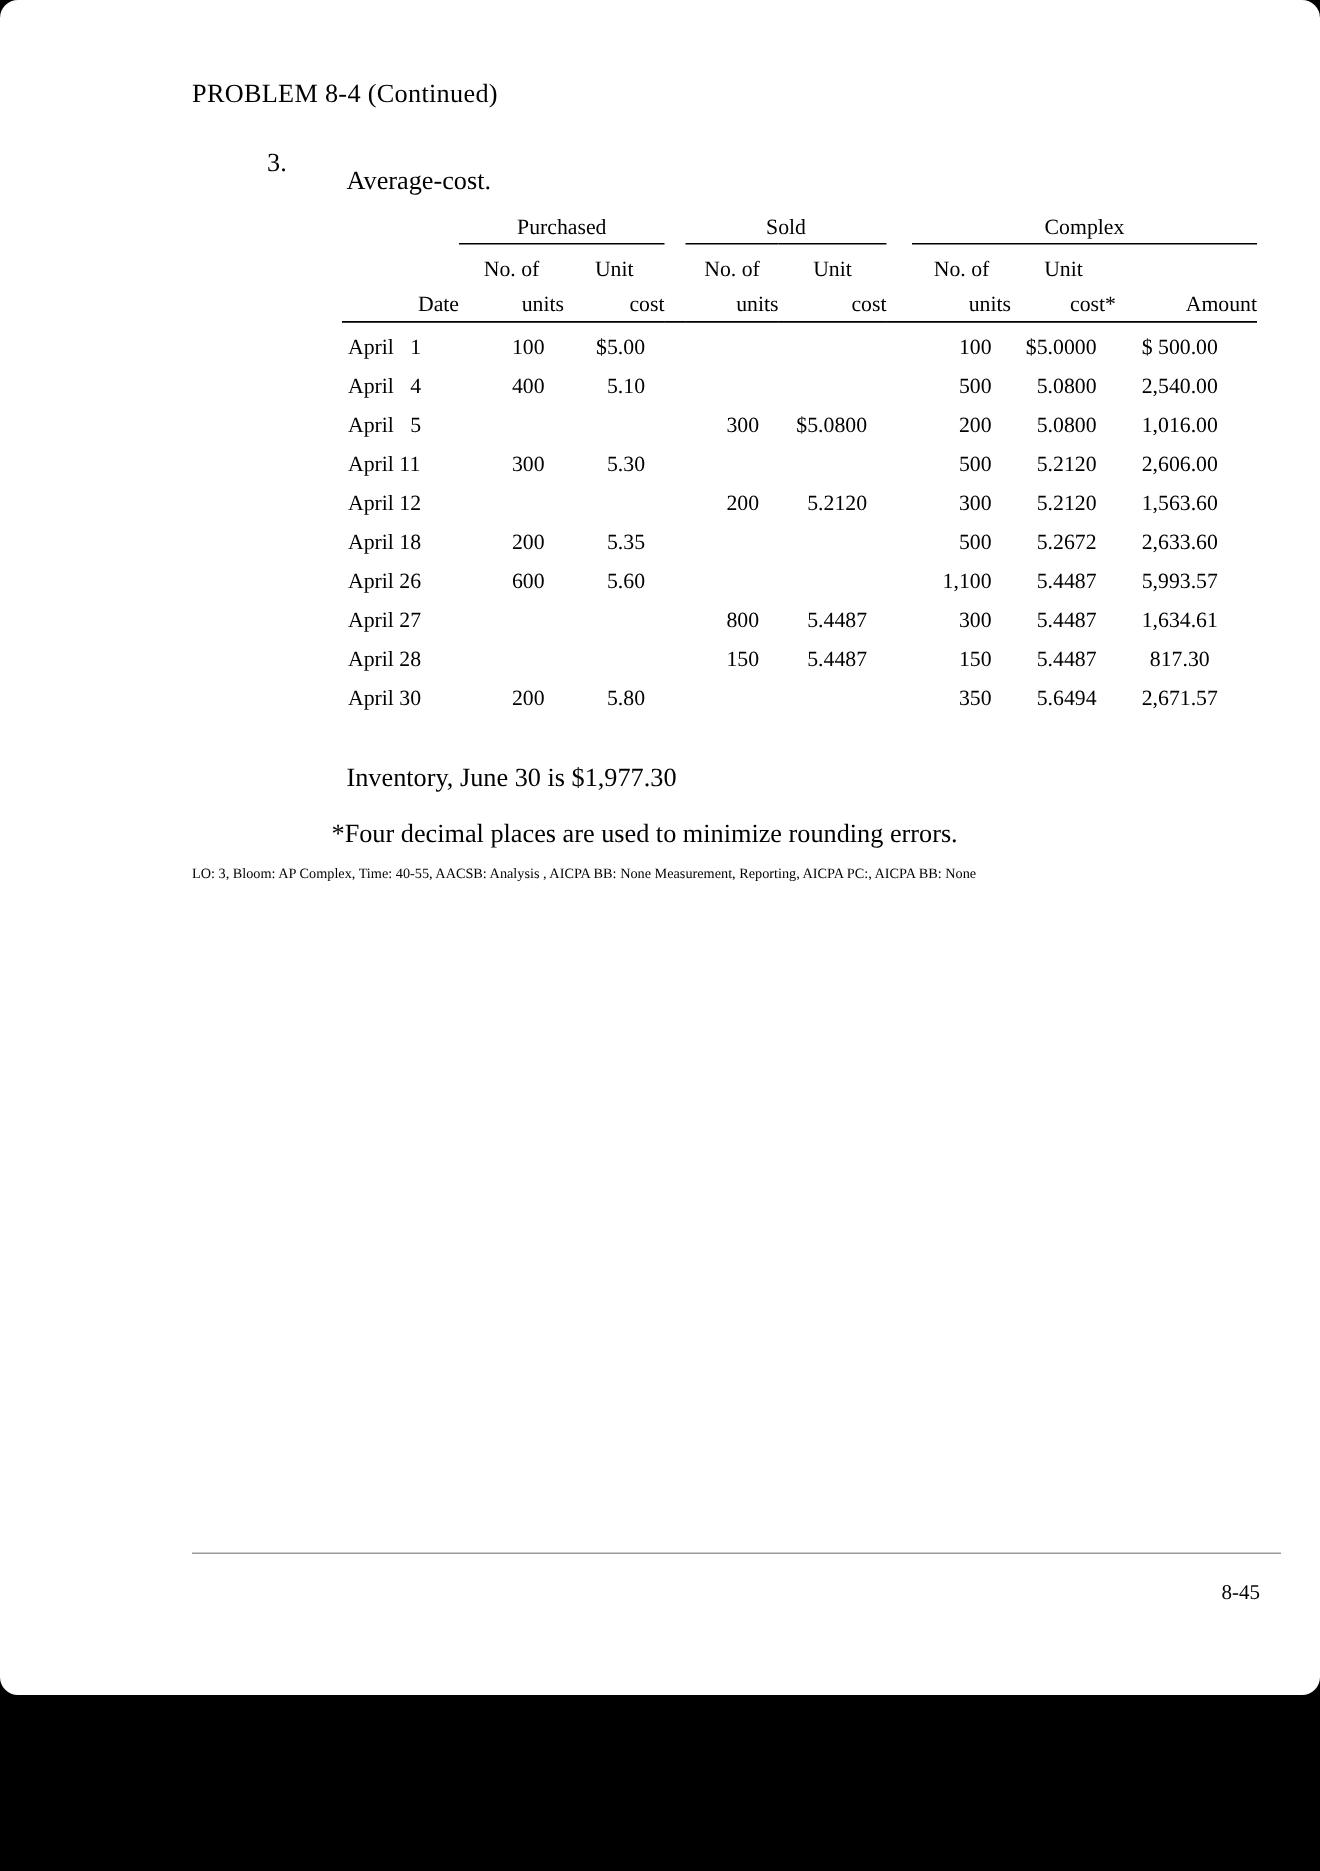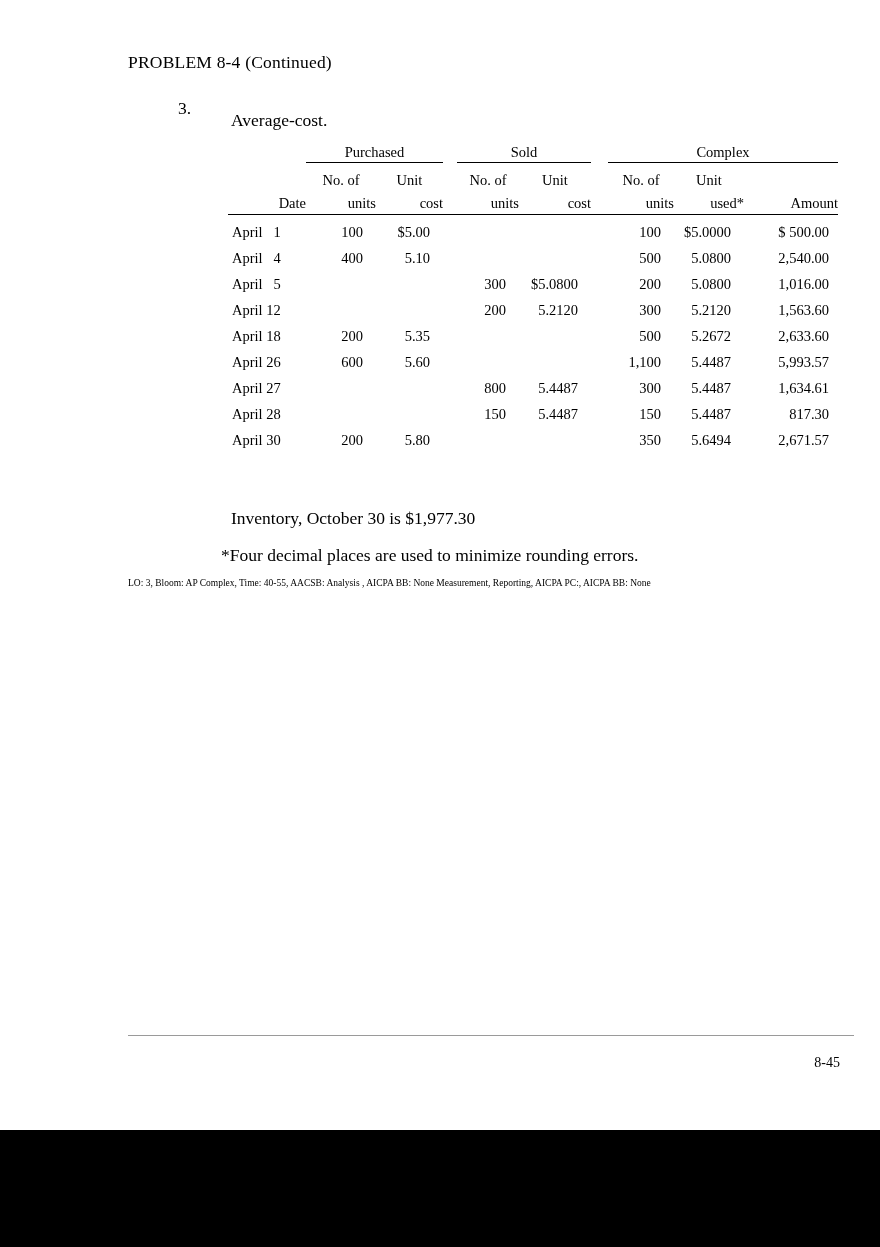--- a/index.html
+++ b/index.html
@@ -14,20 +14,21 @@
     font-family: "Liberation Serif", serif;
   }
   #page {
     position: absolute;
     left: 0;
     top: 0;
     width: 880px;
     height: 1130px;
     background: #ffffff;
     overflow: hidden;
+    border-radius: 12px;
   }
   #content {
     position: absolute;
     left: 128px;
     top: 0;
     width: 726px;
     height: 1130px;
   }
   .doc-title {
     position: absolute;
@@ -91,21 +92,21 @@
   .c-gap1      { width: 14px; }
   .c-sold-units{ width: 62px;  text-align: center; }
   .c-sold-cost { width: 72px;  text-align: center; }
   .c-gap2      { width: 17px; }
   .c-bal-units { width: 66px;  text-align: center; }
   .c-bal-cost  { width: 70px;  text-align: center; }
   .c-amount    { width: 94px;  text-align: center; }
 
   .data-row td { height: 26px; }
   .data-row td.num { text-align: right; padding-right: 13px !important; }
-  .data-row td.num-amt { text-align: right; padding-right: 9px !important; }
+  .data-row td.num-amt { text-align: center; padding-right: 9px !important; }
   .data-row td.dt { text-align: left; padding-left: 4px !important; white-space: pre; }
 
   .inv-line {
     position: absolute;
     left: 103px;
     top: 508px;
     font-size: 17.5px;
     color: #000;
     white-space: nowrap;
   }
@@ -192,21 +193,21 @@
         </tr>
         <tr class="hdr2">
           <td>Date</td>
           <td>units</td>
           <td>cost</td>
           <td></td>
           <td>units</td>
           <td>cost</td>
           <td></td>
           <td>units</td>
-          <td>used*</td>
+          <td>cost*</td>
           <td>Amount</td>
         </tr>
       </thead>
       <tbody id="inv-body">
           <tr class="data-row">
             <td class="dt">April   1</td>
             <td class="num">100</td>
             <td class="num">$5.00</td>
             <td></td>
             <td class="num"></td>
@@ -234,20 +235,32 @@
             <td class="num"></td>
             <td></td>
             <td class="num">300</td>
             <td class="num">$5.0800</td>
             <td></td>
             <td class="num">200</td>
             <td class="num">5.0800</td>
             <td class="num-amt">1,016.00</td>
           </tr>
           <tr class="data-row">
+            <td class="dt">April 11</td>
+            <td class="num">300</td>
+            <td class="num">5.30</td>
+            <td></td>
+            <td class="num"></td>
+            <td class="num"></td>
+            <td></td>
+            <td class="num">500</td>
+            <td class="num">5.2120</td>
+            <td class="num-amt">2,606.00</td>
+          </tr>
+          <tr class="data-row">
             <td class="dt">April 12</td>
             <td class="num"></td>
             <td class="num"></td>
             <td></td>
             <td class="num">200</td>
             <td class="num">5.2120</td>
             <td></td>
             <td class="num">300</td>
             <td class="num">5.2120</td>
             <td class="num-amt">1,563.60</td>
@@ -308,20 +321,20 @@
             <td class="num"></td>
             <td class="num"></td>
             <td></td>
             <td class="num">350</td>
             <td class="num">5.6494</td>
             <td class="num-amt">2,671.57</td>
           </tr>
         </tbody>
     </table>
 
-    <div class="inv-line">Inventory, October 30 is $1,977.30</div>
+    <div class="inv-line">Inventory, June 30 is $1,977.30</div>
     <div class="footnote-star">*Four decimal places are used to minimize rounding errors.</div>
     <div class="meta-line">LO: 3, Bloom: AP Complex, Time: 40-55, AACSB: Analysis , AICPA BB: None Measurement, Reporting, AICPA PC:, AICPA BB: None</div>
 
     <div id="page-num">8-45</div>
   </div>
   <div id="footer-rule"></div>
 </div>
 
 </body></html>

